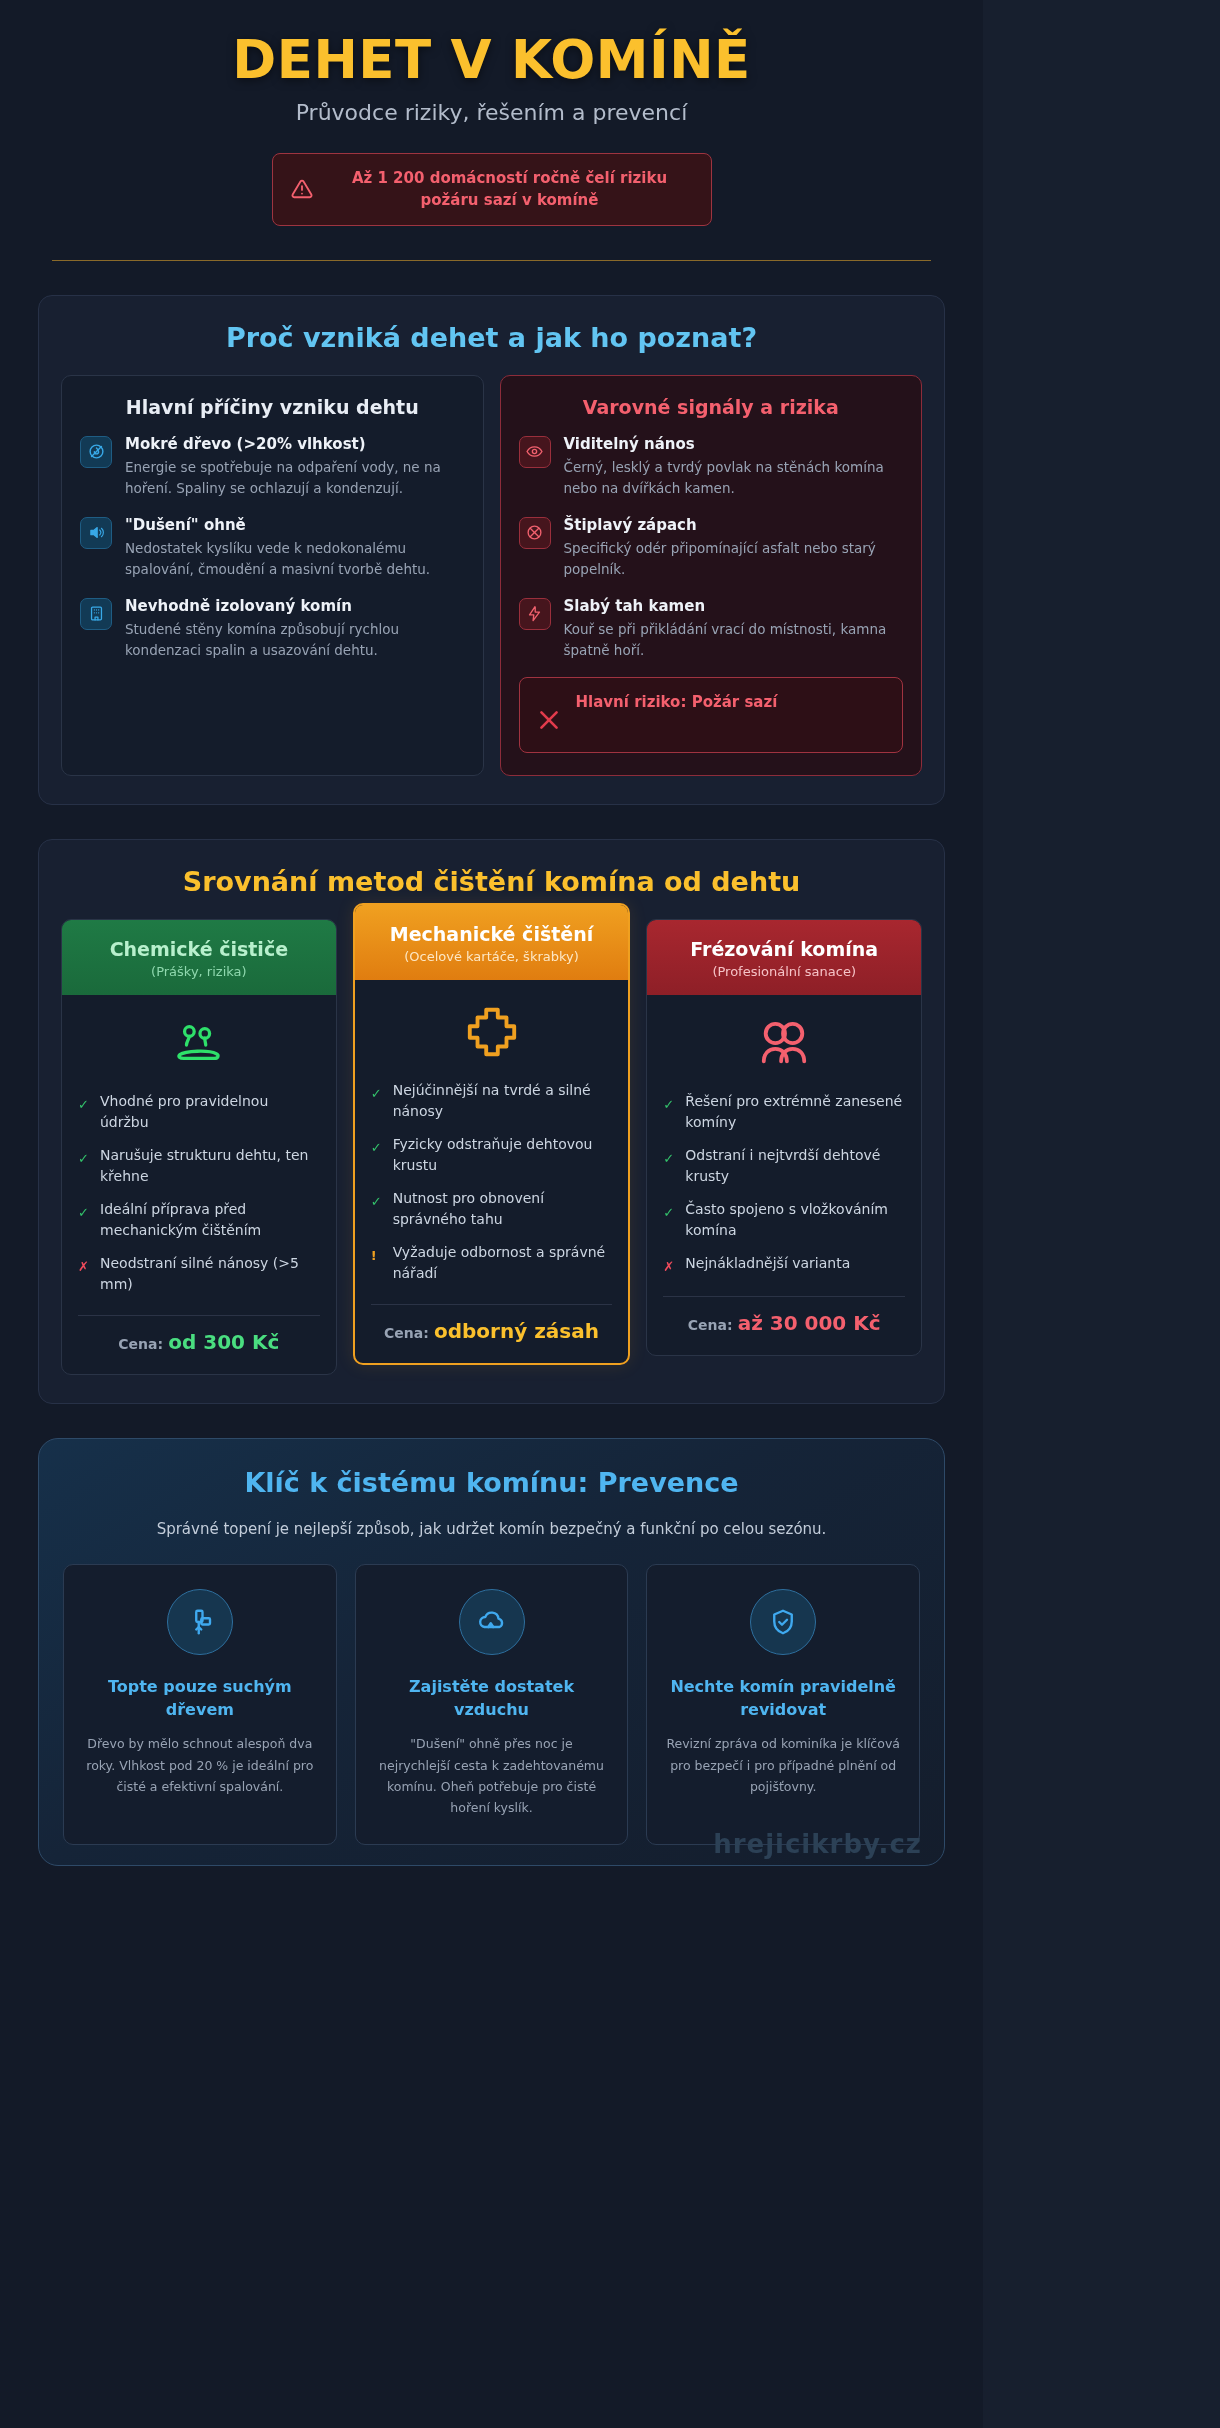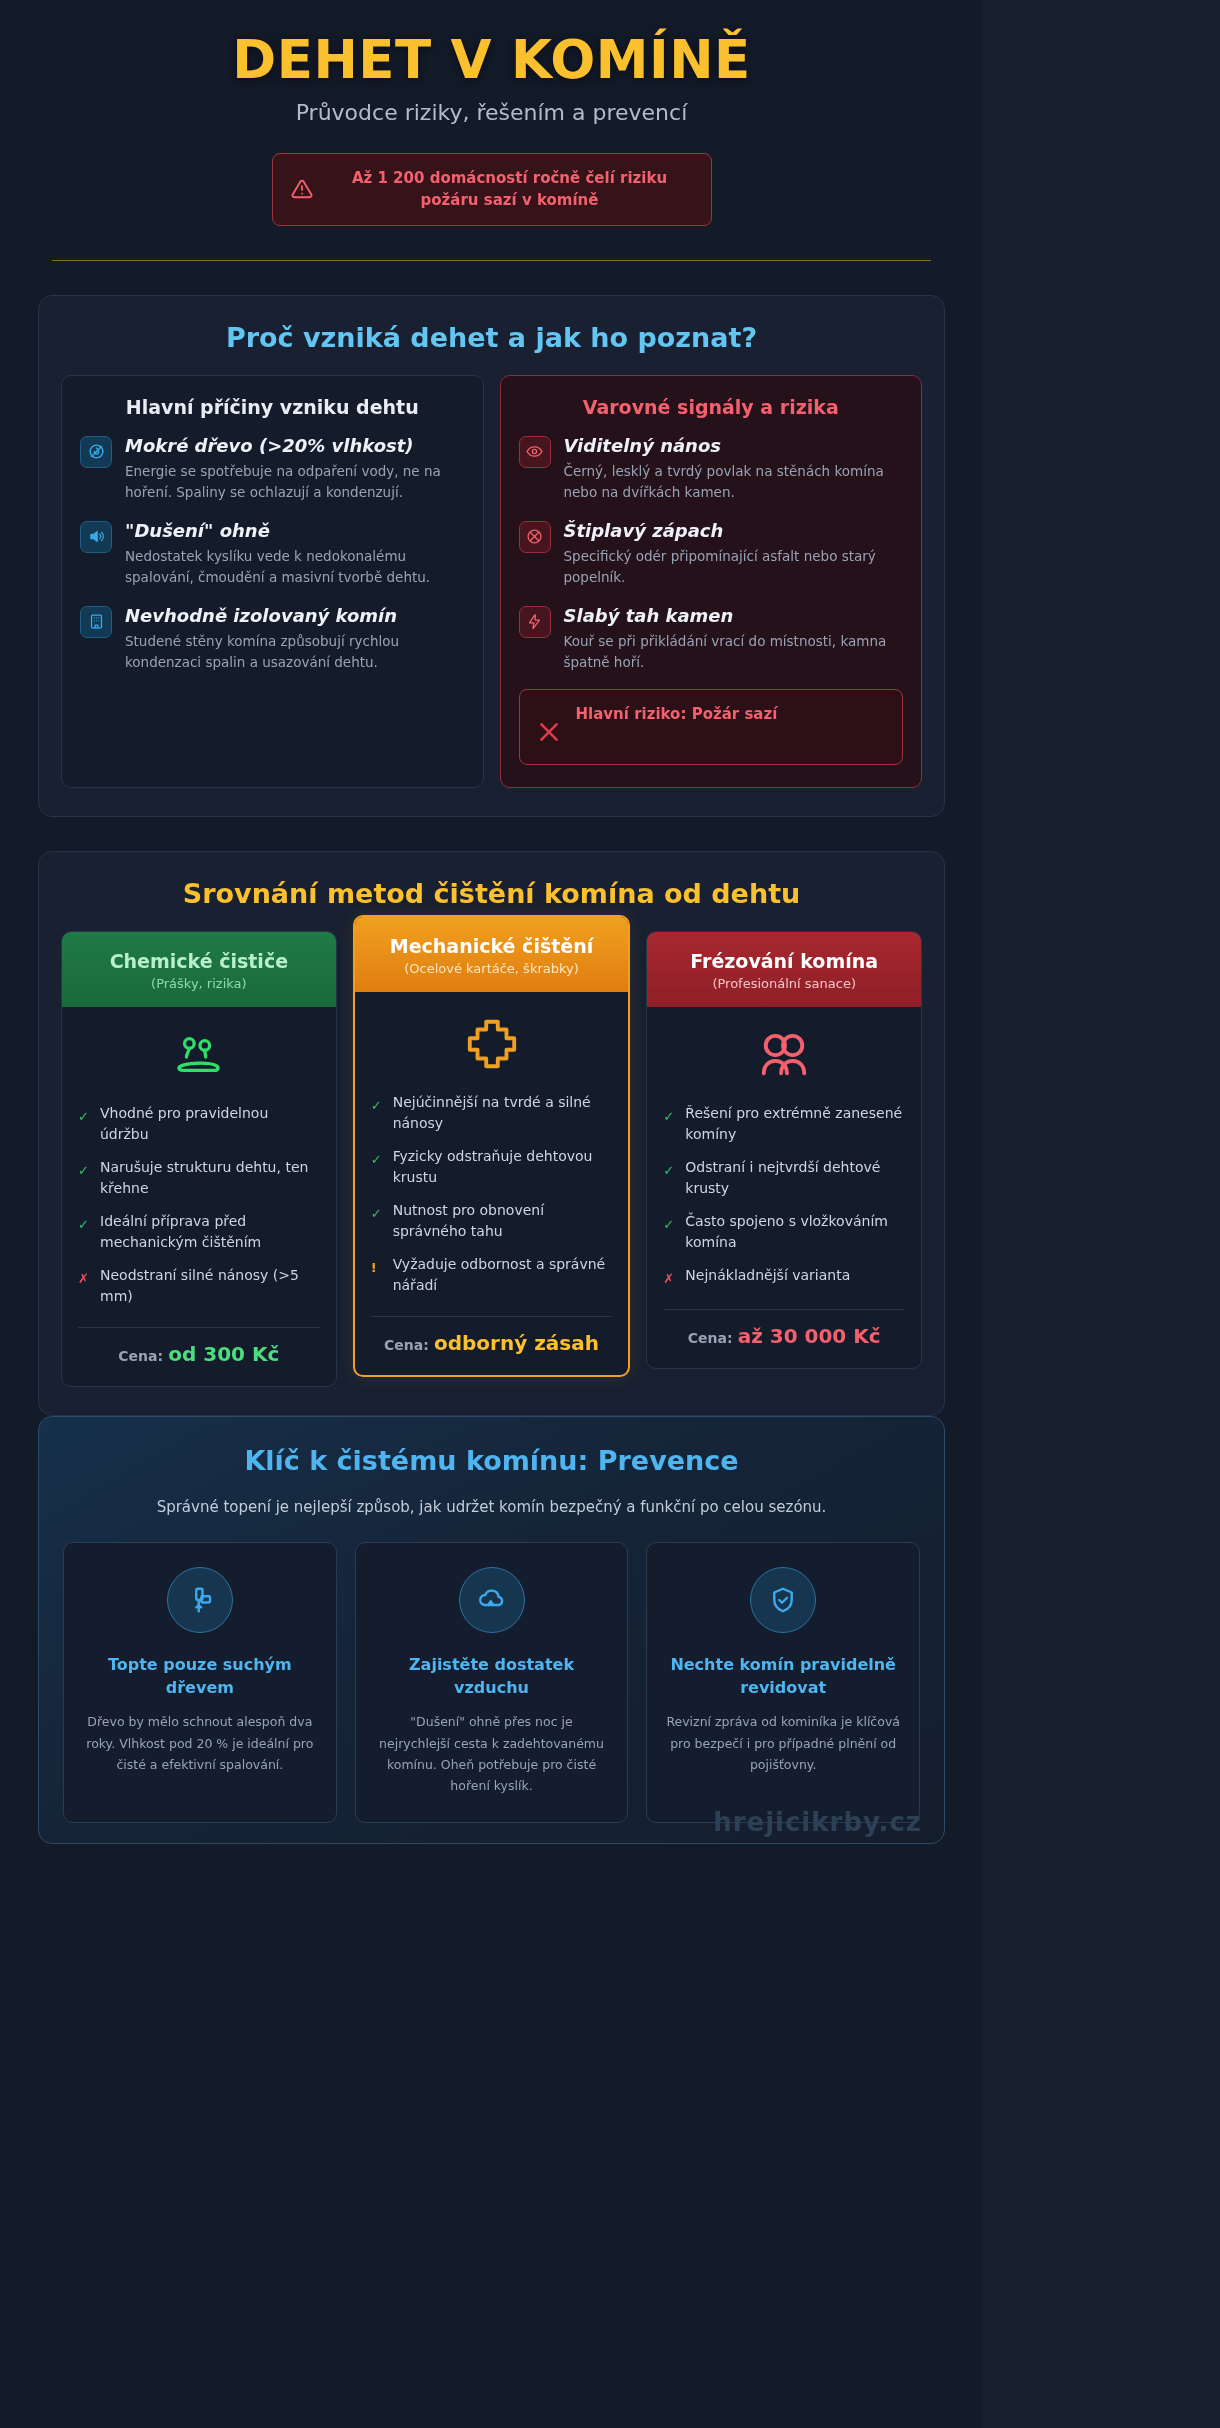--- a/index.html
+++ b/index.html
@@ -109,21 +109,21 @@
   .item-ico {
     flex: 0 0 auto;
     width: 32px; height: 32px;
     border-radius: 7px;
     display: flex; align-items: center; justify-content: center;
     margin-top: 2px;
   }
   .ico-blue { background: #123a55; border: 1px solid #1f5d84; color: #38a9e8; }
   .ico-red  { background: #46151d; border: 1px solid #9a2f3c; color: #f1616e; }
   .item-body { flex: 1; }
-  .item-title { font-size: 18px; font-weight: 700; color: #eef2f8; line-height: 1.35; margin-bottom: 3px; font-style: italic; }
+  .item-title { font-size: 15px; font-weight: 700; color: #eef2f8; line-height: 1.35; margin-bottom: 3px; }
   .item-desc { font-size: 13.5px; color: #98a3b4; line-height: 1.55; }
 
   .risk-box {
     margin-top: 16px;
     background: #2d0f16;
     border: 1px solid #a03340;
     border-radius: 8px;
     padding: 15px 16px;
     display: flex; gap: 14px; align-items: flex-start;
   }
@@ -169,23 +169,24 @@
   .cmp-divider { height: 1px; background: #2b3346; margin: 8px 0 14px 0; }
   .price-row { text-align: center; padding-bottom: 6px; }
   .price-label { font-size: 14px; color: #98a3b4; font-weight: 700; }
   .price-val { font-size: 20px; font-weight: 800; }
   .price-green { color: #4ade80; }
   .price-gold { color: #fbc02d; }
   .price-red { color: #f4606e; }
 
   
   .prev-section {
+    margin-top: 34px;
     background: linear-gradient(150deg,#16304a 0%, #152438 45%, #141d2c 100%);
     border: 1px solid #2e4a68;
-    border-radius: 14px;
+    border-radius: 20px;
     padding: 28px 24px 20px 24px;
     position: relative;
   }
   .prev-lead {
     text-align: center;
     font-size: 15px;
     color: #c3cdda;
     margin: 6px 0 26px 0;
   }
   .prev-row { display: flex; gap: 18px; }

